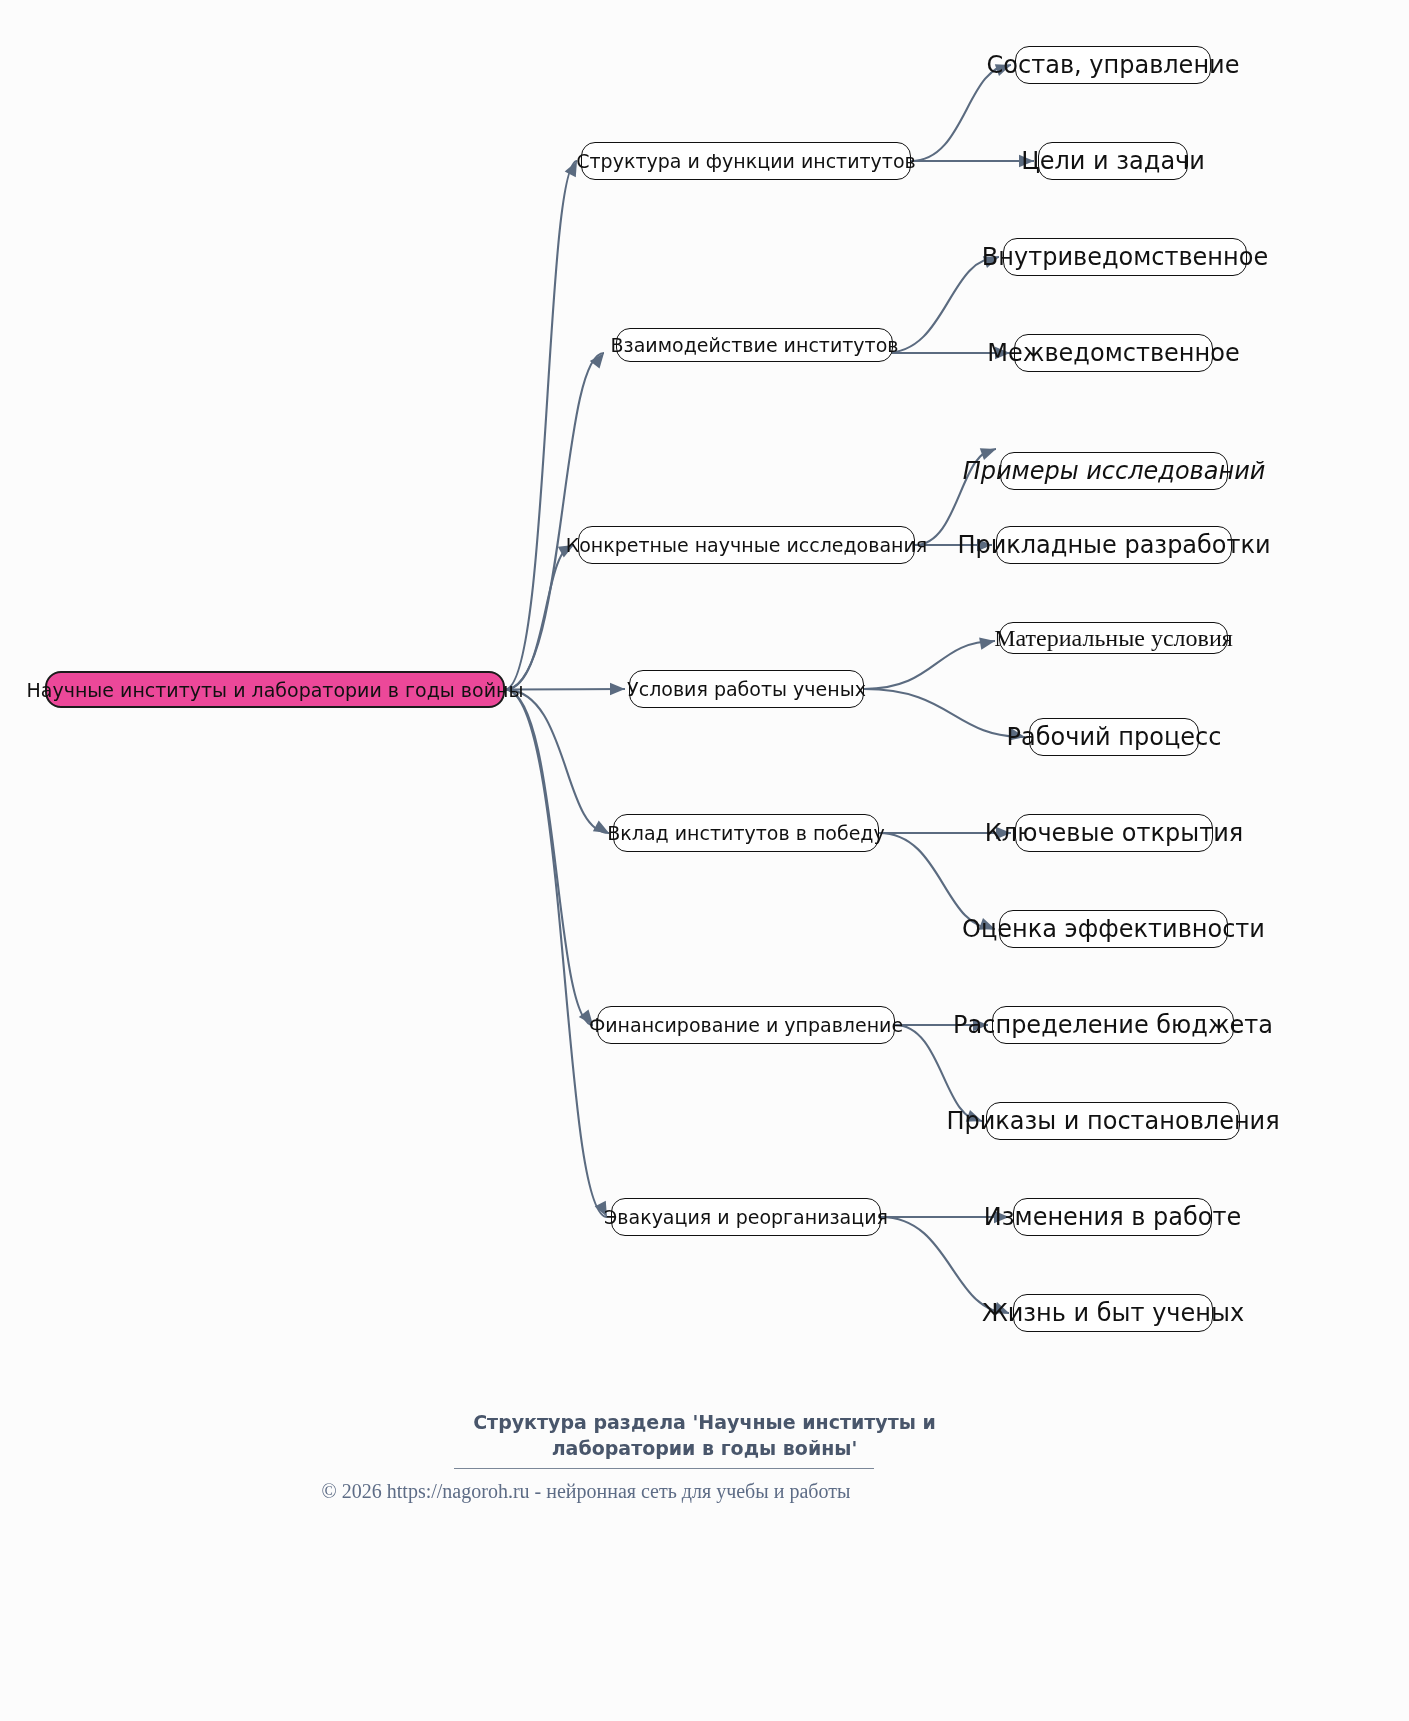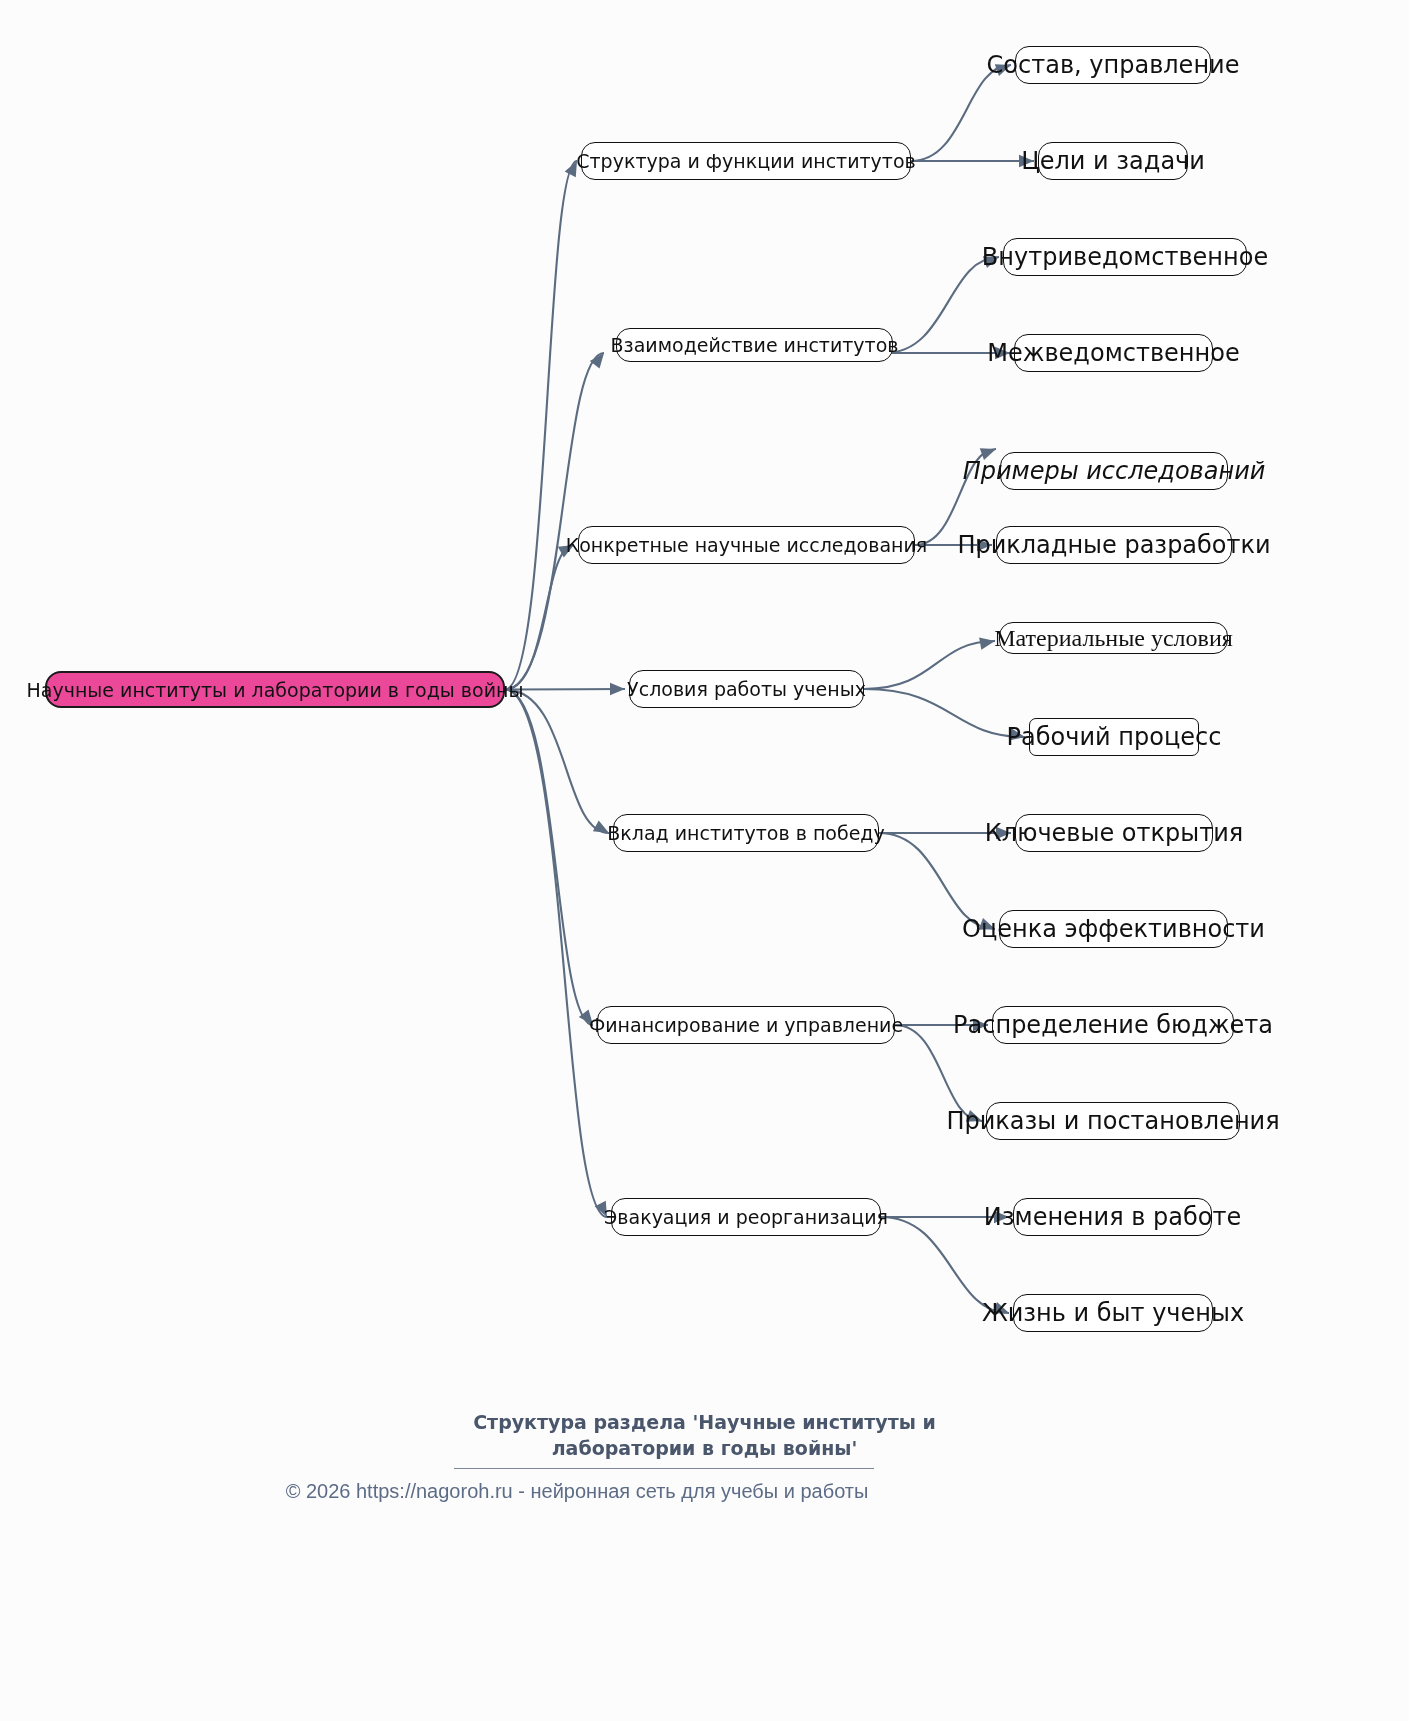--- a/index.html
+++ b/index.html
@@ -75,21 +75,22 @@
     height: 0;
     border-top: 1.5px solid #7b8798;
   }
   #copyright {
     position: absolute;
     left: 0;
     width: 1154px;
     text-align: center;
     color: #5d6c86;
     font-size: 20px;
-    font-family: Liberation Sans, sans-serif;
+    font-family: Liberation Serif, serif;
+    padding-left: 9px;
   }
 </style>
 </head>
 <body>
 
 <div id="canvas">
 
   <svg id="edges" viewBox="0 0 1409 1721" xmlns="http://www.w3.org/2000/svg">
       <path class="edge-path" d="M 505 689.5 C 549.64 689.5 544.6 161 577 161"></path>
       <path class="arrow-head" d="M 577 161 L 575.7781386154803 177.18477848958767 L 564.7075643070176 171.5988690308868 Z"></path>
@@ -165,21 +166,21 @@
       </div>
       <div class="node leaf" style="left: 996px; top: 526px; width: 236px; height: 38px;">
         <span>Прикладные разработки</span>
       </div>
       <div class="node branch" style="left: 629px; top: 670px; width: 235px; height: 38px;">
         <span>Условия работы ученых</span>
       </div>
       <div class="node leaf" style="left: 999px; top: 622px; width: 229px; height: 32px; font-family: Liberation Serif, serif;">
         <span>Материальные условия</span>
       </div>
-      <div class="node leaf" style="left: 1029px; top: 718px; width: 170px; height: 38px; border-radius: 7px;">
+      <div class="node leaf" style="left: 1029px; top: 718px; width: 170px; height: 38px;">
         <span>Рабочий процесс</span>
       </div>
       <div class="node branch" style="left: 613px; top: 814px; width: 266px; height: 38px;">
         <span>Вклад институтов в победу</span>
       </div>
       <div class="node leaf" style="left: 1015px; top: 814px; width: 198px; height: 38px;">
         <span>Ключевые открытия</span>
       </div>
       <div class="node leaf" style="left: 999px; top: 910px; width: 229px; height: 38px;">
         <span>Оценка эффективности</span>

